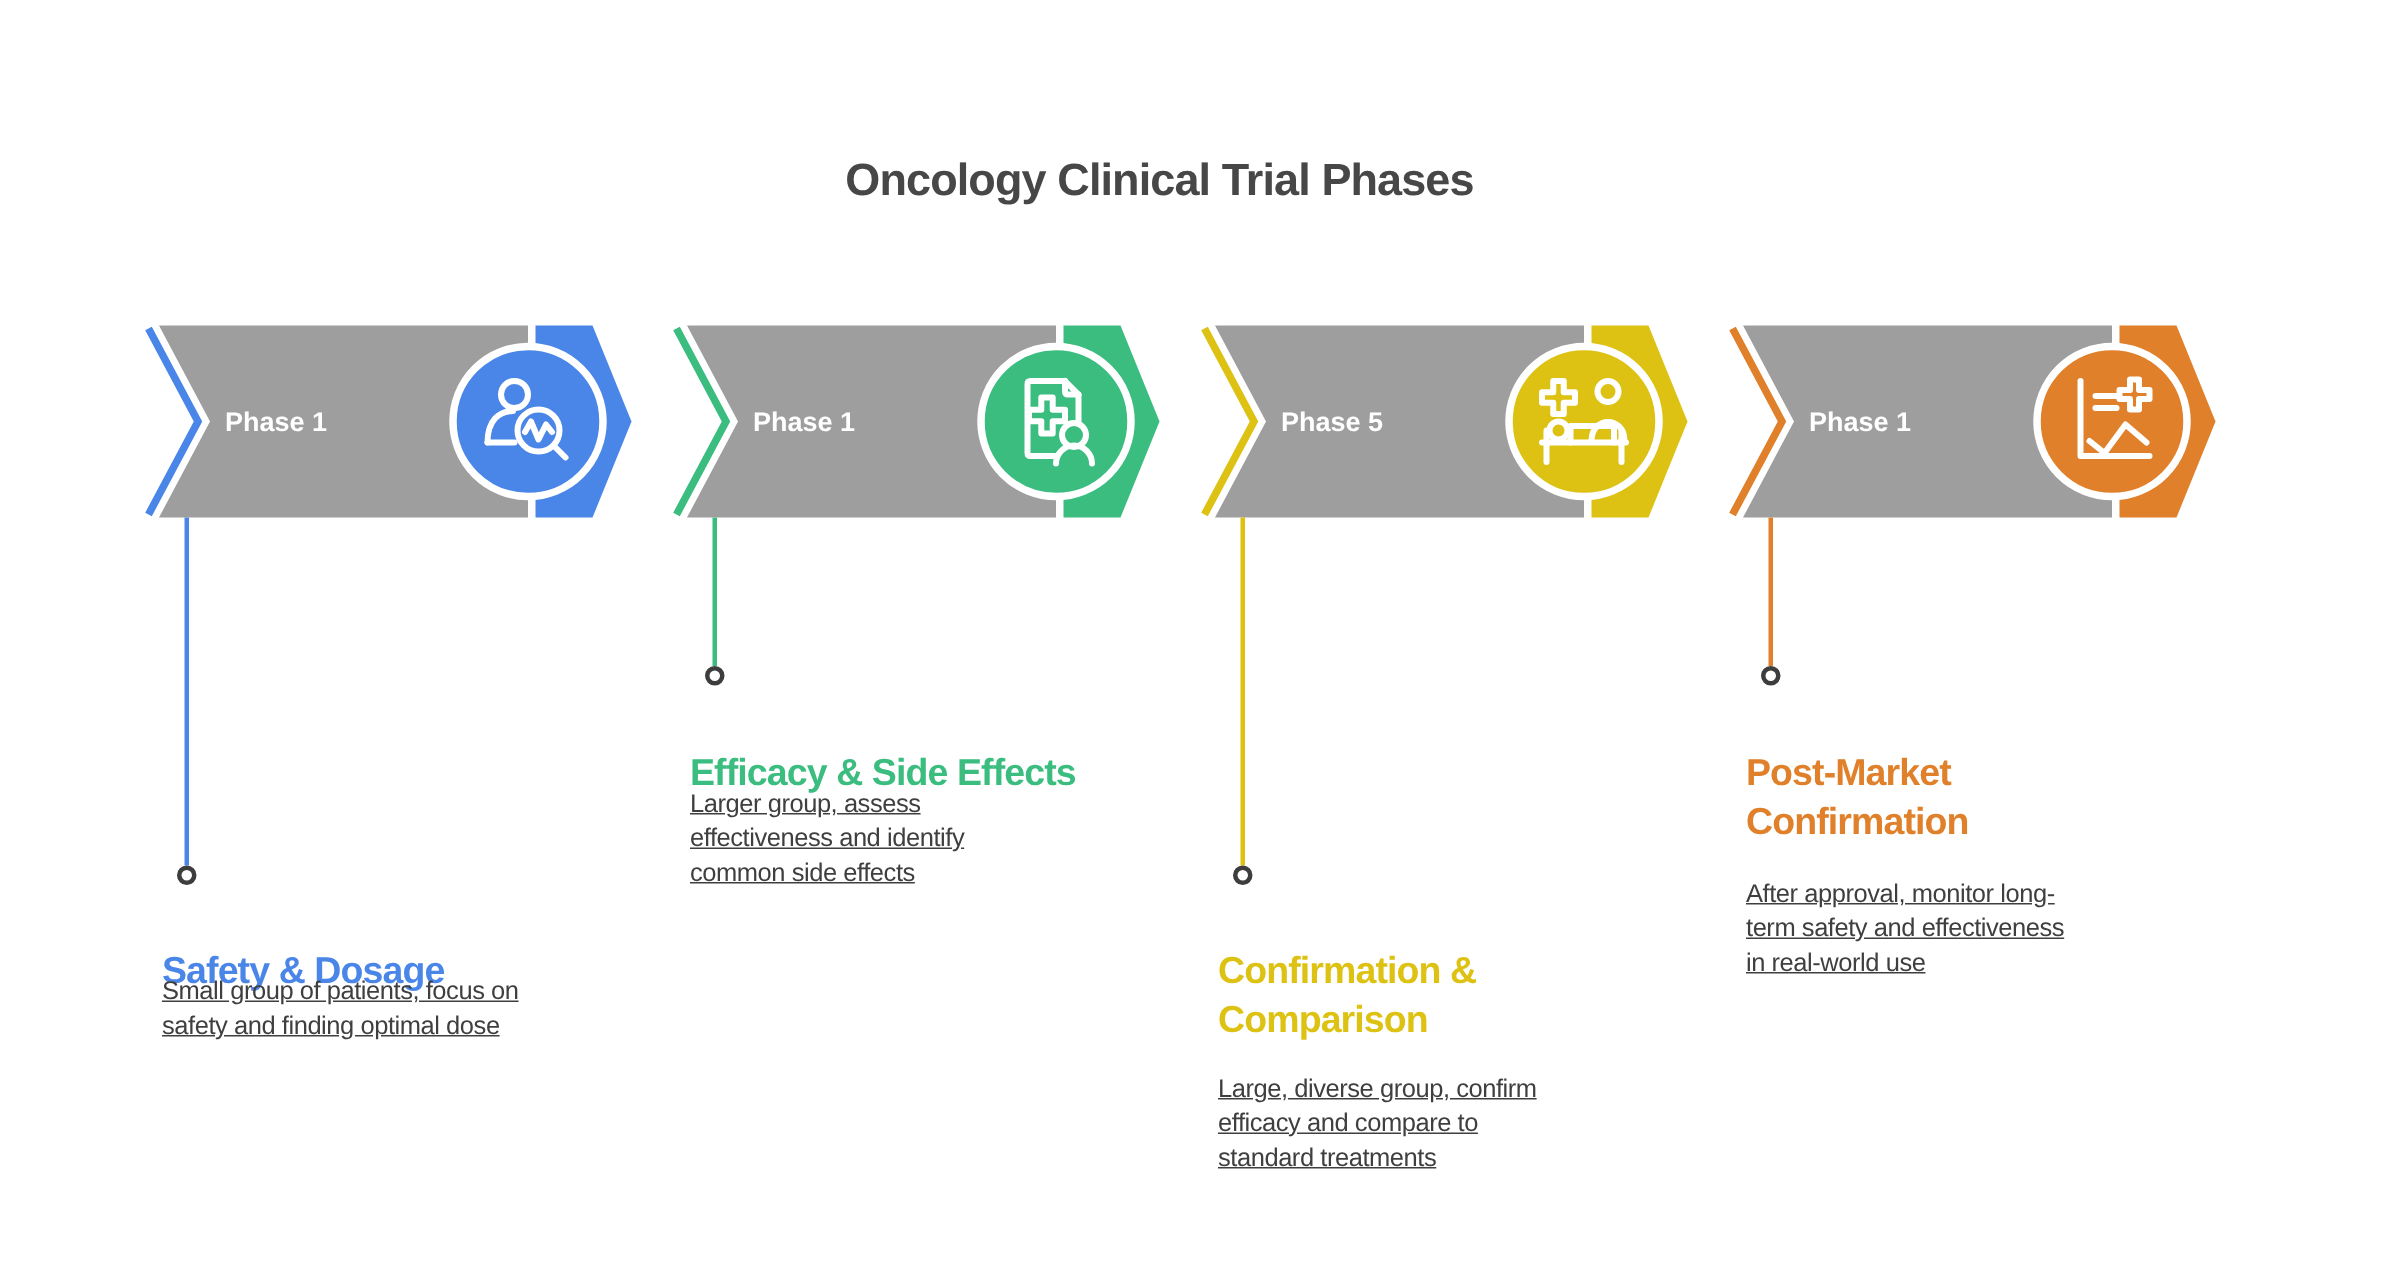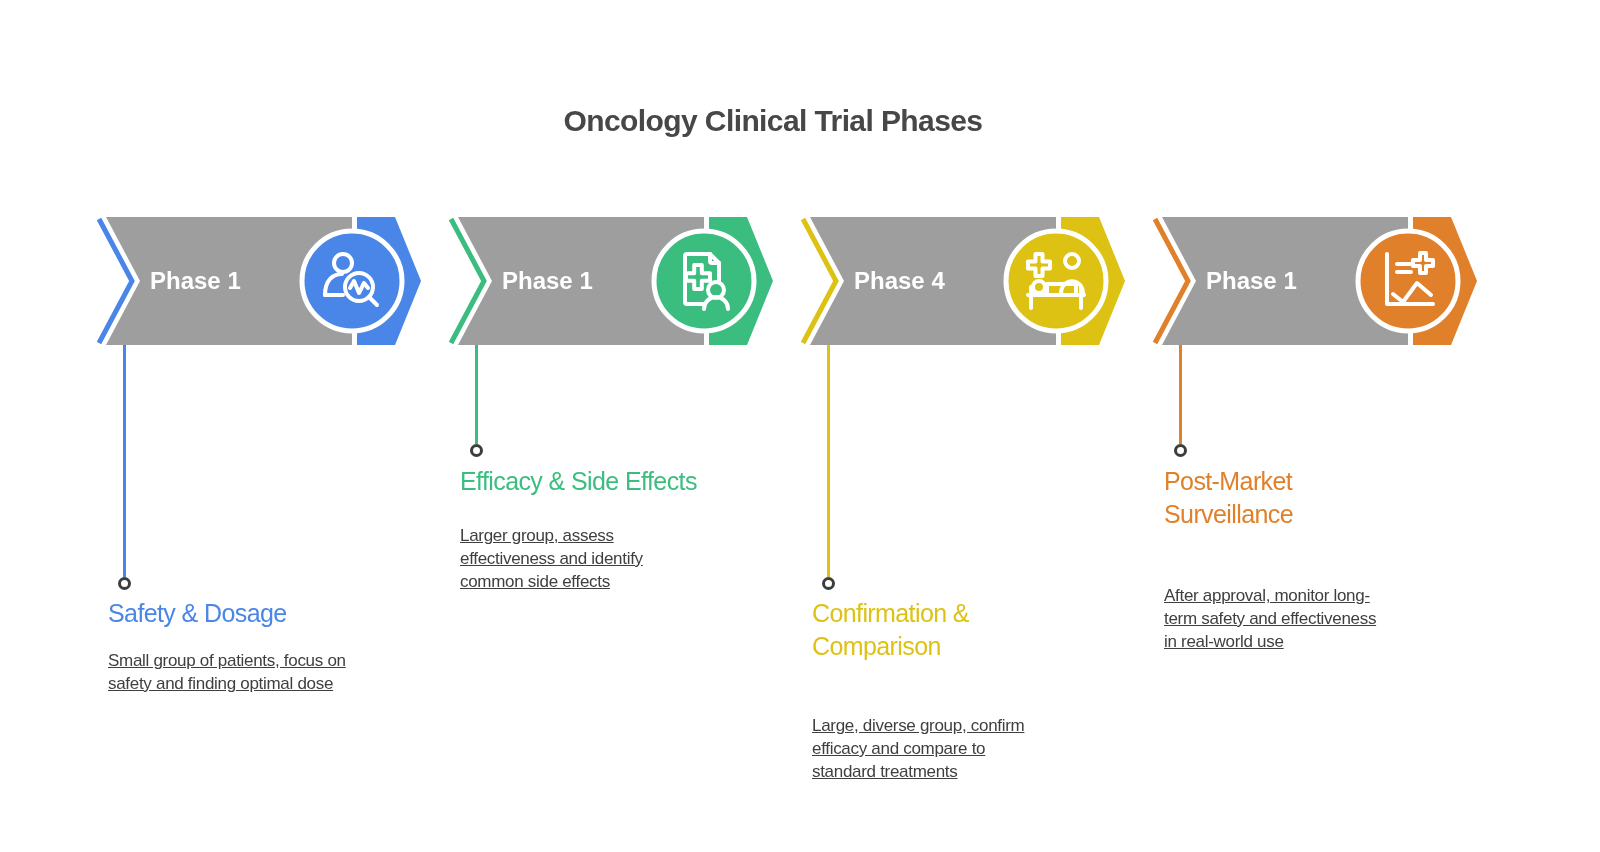--- a/index.html
+++ b/index.html
@@ -17,37 +17,37 @@
   .phase-banner{position:absolute;top:213px;left:var(--ox);width:340px;height:136px;}
   .chev{stroke:var(--accent);stroke-width:5;fill:none;}
   .gray-body{fill:#9e9e9e;}
   .head{fill:var(--accent);}
   .badge{fill:var(--accent);stroke:#ffffff;stroke-width:5;}
   .icon{stroke:#ffffff;stroke-width:4;fill:none;stroke-linecap:round;stroke-linejoin:round;}
   .icon .mask{fill:var(--accent);}
 
   .phase-label{
     position:absolute;top:268px;left:calc(var(--ox) + 54px);
-    color:#ffffff;font-size:24px;font-weight:bold;line-height:26px;white-space:nowrap;
+    color:#ffffff;font-size:18px;font-weight:bold;line-height:26px;white-space:nowrap;
   }
   .connector{
     position:absolute;left:calc(var(--ox) + 26.5px);top:345px;width:3px;background:var(--accent);
   }
   .long .connector{height:232px;}
   .short .connector{height:99px;}
   .dot{
     position:absolute;left:calc(var(--ox) + 21.5px);width:13px;height:13px;box-sizing:border-box;
     border:3px solid #3d3d3d;border-radius:50%;background:#ffffff;
   }
   .long .dot{top:576.5px;}
   .short .dot{top:443.5px;}
   .heading{
     position:absolute;left:calc(var(--ox) + 12px);width:330px;
-    font-size:25px;font-weight:normal;letter-spacing:-0.6px;line-height:33px;
-    color:var(--accent);white-space:pre-line;
+    font-size:25px;font-weight:bold;letter-spacing:-0.6px;line-height:33px;
+    color:var(--accent);white-space:pre-line;margin-top:34px;
   }
   .long .heading{top:597px;}
   .short .heading{top:465px;}
   .body-text{
     position:absolute;left:calc(var(--ox) + 12px);width:330px;
     font-size:17px;letter-spacing:-0.3px;line-height:23px;color:#3f3f3f;white-space:pre-line;text-decoration:underline;
   }
   .ph0 .body-text{top:649px;}
   .ph1 .body-text{top:524px;}
   .ph2 .body-text{top:714px;}
@@ -117,21 +117,21 @@
         <path d="M11.5 5 h7 v7.5 h7.5 v7 h-7.5 v7.5 h-7 v-7.5 h-7.5 v-7 h7.5 Z"></path>
         <circle class="mask" cx="48" cy="12" r="7"></circle>
         <path d="M37 45 C37 28 59 28 59 45"></path>
         <circle class="mask" cx="15" cy="38" r="6"></circle>
         <path d="M23 46 V35 H52 V46"></path>
         <path d="M4 46 H60"></path>
         <path d="M7 38 V59"></path>
         <path d="M57 38 V59"></path>
       </g>
     </svg>
-    <div class="phase-label">Phase 4</div>
+    <div class="phase-label">Phase 5</div>
     <div class="connector"></div>
     <div class="dot"></div>
     <div class="heading">Confirmation &amp;
 Comparison</div>
     <div class="body-text">Large, diverse group, confirm
 efficacy and compare to
 standard treatments</div>
   </div>
 
   <div class="phase ph3 short" style="--accent: #e0802b;">
@@ -145,19 +145,19 @@
         <path d="M21 15 H35"></path>
         <path d="M21 23 H35"></path>
         <path d="M44 4 h6 v7 h7 v6 h-7 v7 h-6 v-7 h-7 v-6 h7 Z"></path>
         <path d="M17 45 L27 53 L41 34 L55 46"></path>
       </g>
     </svg>
     <div class="phase-label">Phase 1</div>
     <div class="connector"></div>
     <div class="dot"></div>
     <div class="heading">Post-Market
-Surveillance</div>
+Confirmation</div>
     <div class="body-text">After approval, monitor long-
 term safety and effectiveness
 in real-world use</div>
   </div>
 
 </div>
 
 </body></html>

